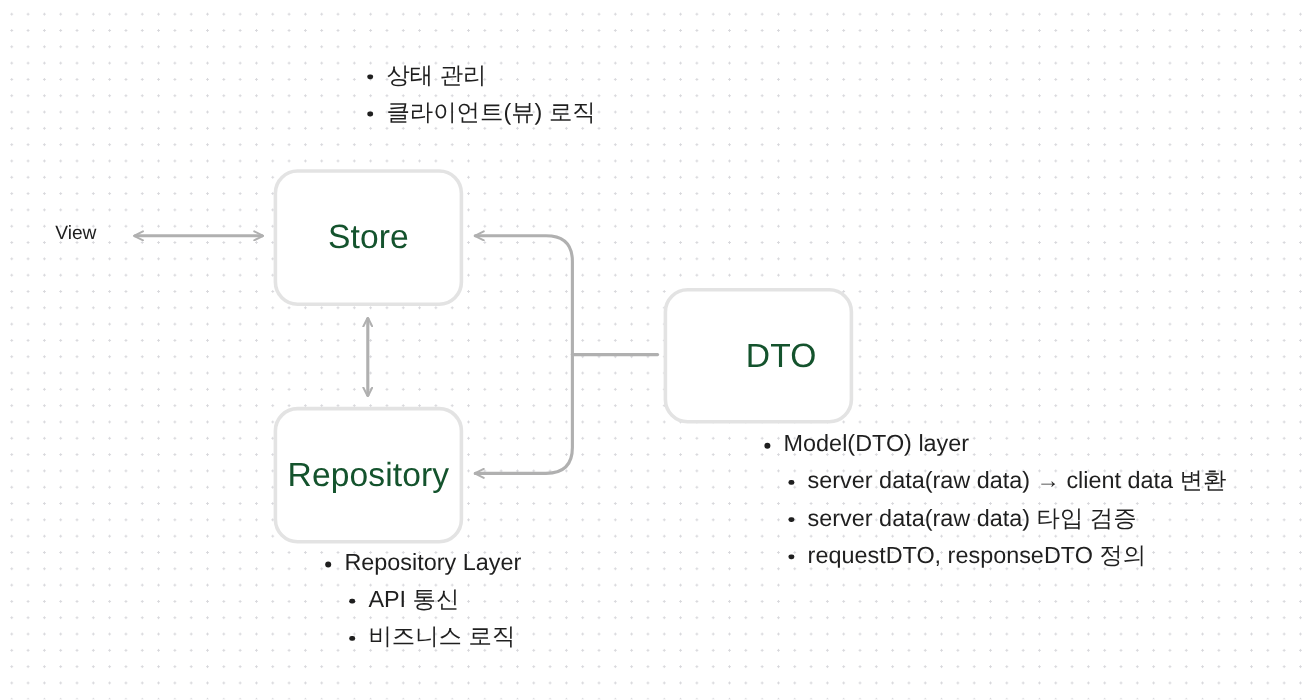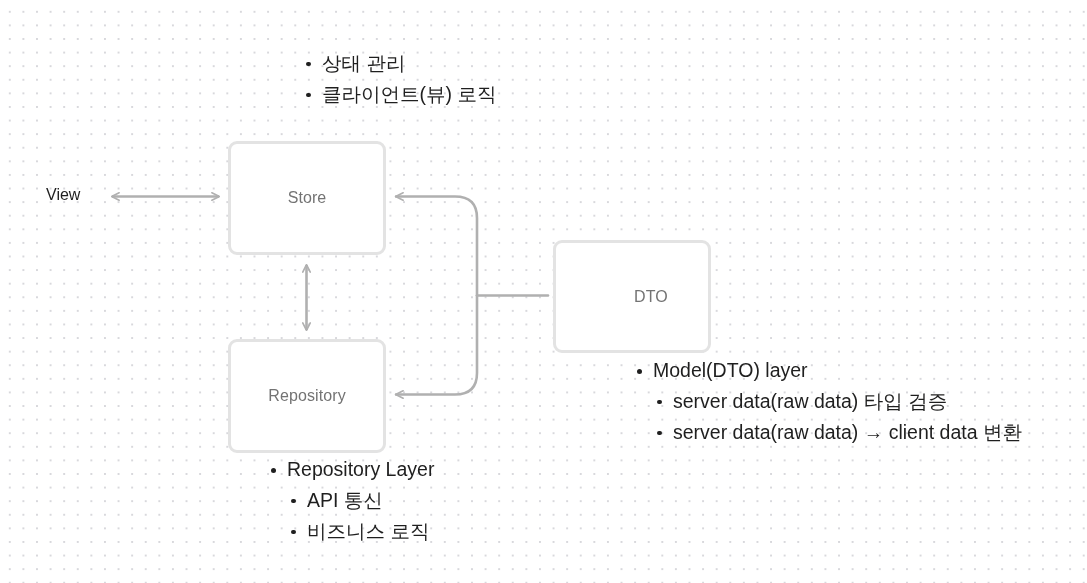--- a/index.html
+++ b/index.html
@@ -18,26 +18,26 @@
     overflow: hidden;
     font-family: "Liberation Sans", "DejaVu Sans", sans-serif;
   }
 
   
   .node {
     position: absolute;
     box-sizing: border-box;
     background: #ffffff;
     border: 3px solid #e3e3e3;
-    border-radius: 9px;
+    border-radius: 20px;
     display: flex;
     align-items: center;
     justify-content: center;
-    color: #737373;
-    font-size: 16px;
+    color: #14532d;
+    font-size: 28px;
     letter-spacing: 0.1px;
   }
   #node-store      { left: 228px; top: 141px; width: 158px; height: 114px; }
   #node-repository { left: 228px; top: 339px; width: 158px; height: 114px; }
   #node-dto        { left: 553px; top: 240px; width: 158px; height: 113px; padding-left: 38px; }
 
   
   #wires {
     position: absolute;
     left: 0; top: 0;
@@ -157,19 +157,20 @@
         <li>API 통신</li>
         <li>비즈니스 로직</li>
       </ul>
     </ul>
   </div>
 
   <div class="note" id="note-model">
     <ul>
       <li>Model(DTO) layer</li>
       <ul>
+        <li>server data(raw data) → client data 변환</li>
         <li>server data(raw data) 타입 검증</li>
-        <li>server data(raw data) → client data 변환</li>
+        <li>requestDTO, responseDTO 정의</li>
       </ul>
     </ul>
   </div>
 
 </div>
 
 </body></html>

